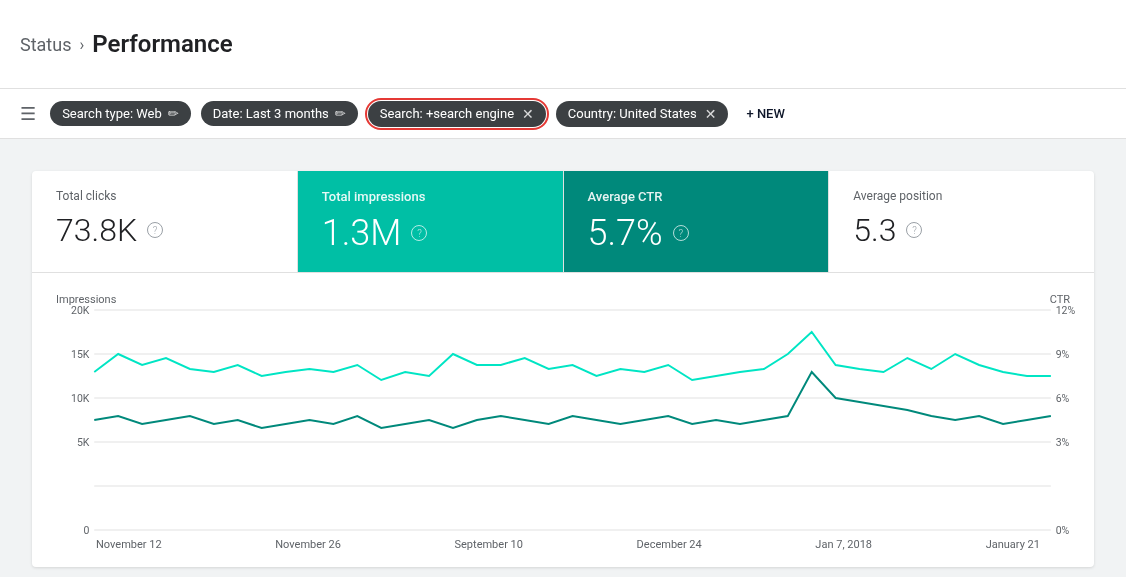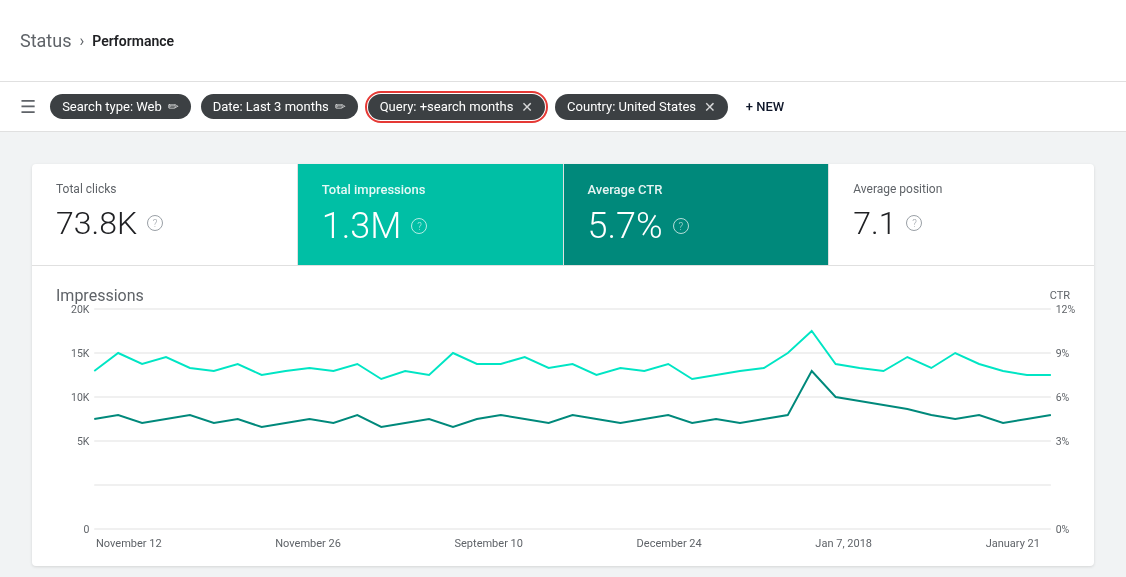--- a/index.html
+++ b/index.html
@@ -21,21 +21,21 @@
     .header-status {
       font-size: 18px;
       color: #5f6368;
       font-weight: 400;
     }
     .header-chevron {
       color: #5f6368;
       font-size: 16px;
     }
     .header-performance {
-      font-size: 14px;
+      font-size: 24px;
       font-weight: 600;
       color: #202124;
     }
     .filters-bar {
       background: #fff;
       padding: 10px 16px;
       border-bottom: 1px solid #e0e0e0;
       display: flex;
       align-items: center;
       gap: 10px;
@@ -152,21 +152,21 @@
     .metric-cell.active-teal .help-icon,
     .metric-cell.active-dark-teal .help-icon {
       border-color: rgba(255,255,255,0.7);
       color: rgba(255,255,255,0.7);
     }
     .chart-area {
       padding: 20px 24px 16px;
       position: relative;
     }
     .chart-label-left {
-      font-size: 16px;
+      font-size: 11px;
       color: #5f6368;
     }
     .chart-label-right {
       font-size: 11px;
       color: #5f6368;
     }
     svg.chart {
       width: 100%;
       height: 220px;
       overflow: visible;
@@ -204,21 +204,21 @@
     <span>Search type: Web</span>
     <span class="chip-edit">✏</span>
   </div>
 
   <div class="filter-chip">
     <span>Date: Last 3 months</span>
     <span class="chip-edit">✏</span>
   </div>
 
   <div class="filter-chip filter-chip-highlighted">
-    <span>Query: +search months</span>
+    <span>Search: +search engine</span>
     <span class="chip-close">✕</span>
   </div>
 
   <div class="filter-chip">
     <span>Country: United States</span>
     <span class="chip-close">✕</span>
   </div>
 
   <div class="new-filter-btn">
     <span>+ NEW</span>
@@ -258,21 +258,21 @@
           <span>5.7%</span>
           <span class="help-icon">?</span>
         </div>
       </div>
 
       <div class="metric-cell">
         <div class="metric-label">
           <span>Average position</span>
         </div>
         <div class="metric-value">
-          <span>7.1</span>
+          <span>5.3</span>
           <span class="help-icon">?</span>
         </div>
       </div>
 
     </div>
 
     <div class="chart-area">
       <div class="chart-header">
         <span class="chart-label-left">Impressions</span>
         <span class="chart-label-right">CTR</span>

